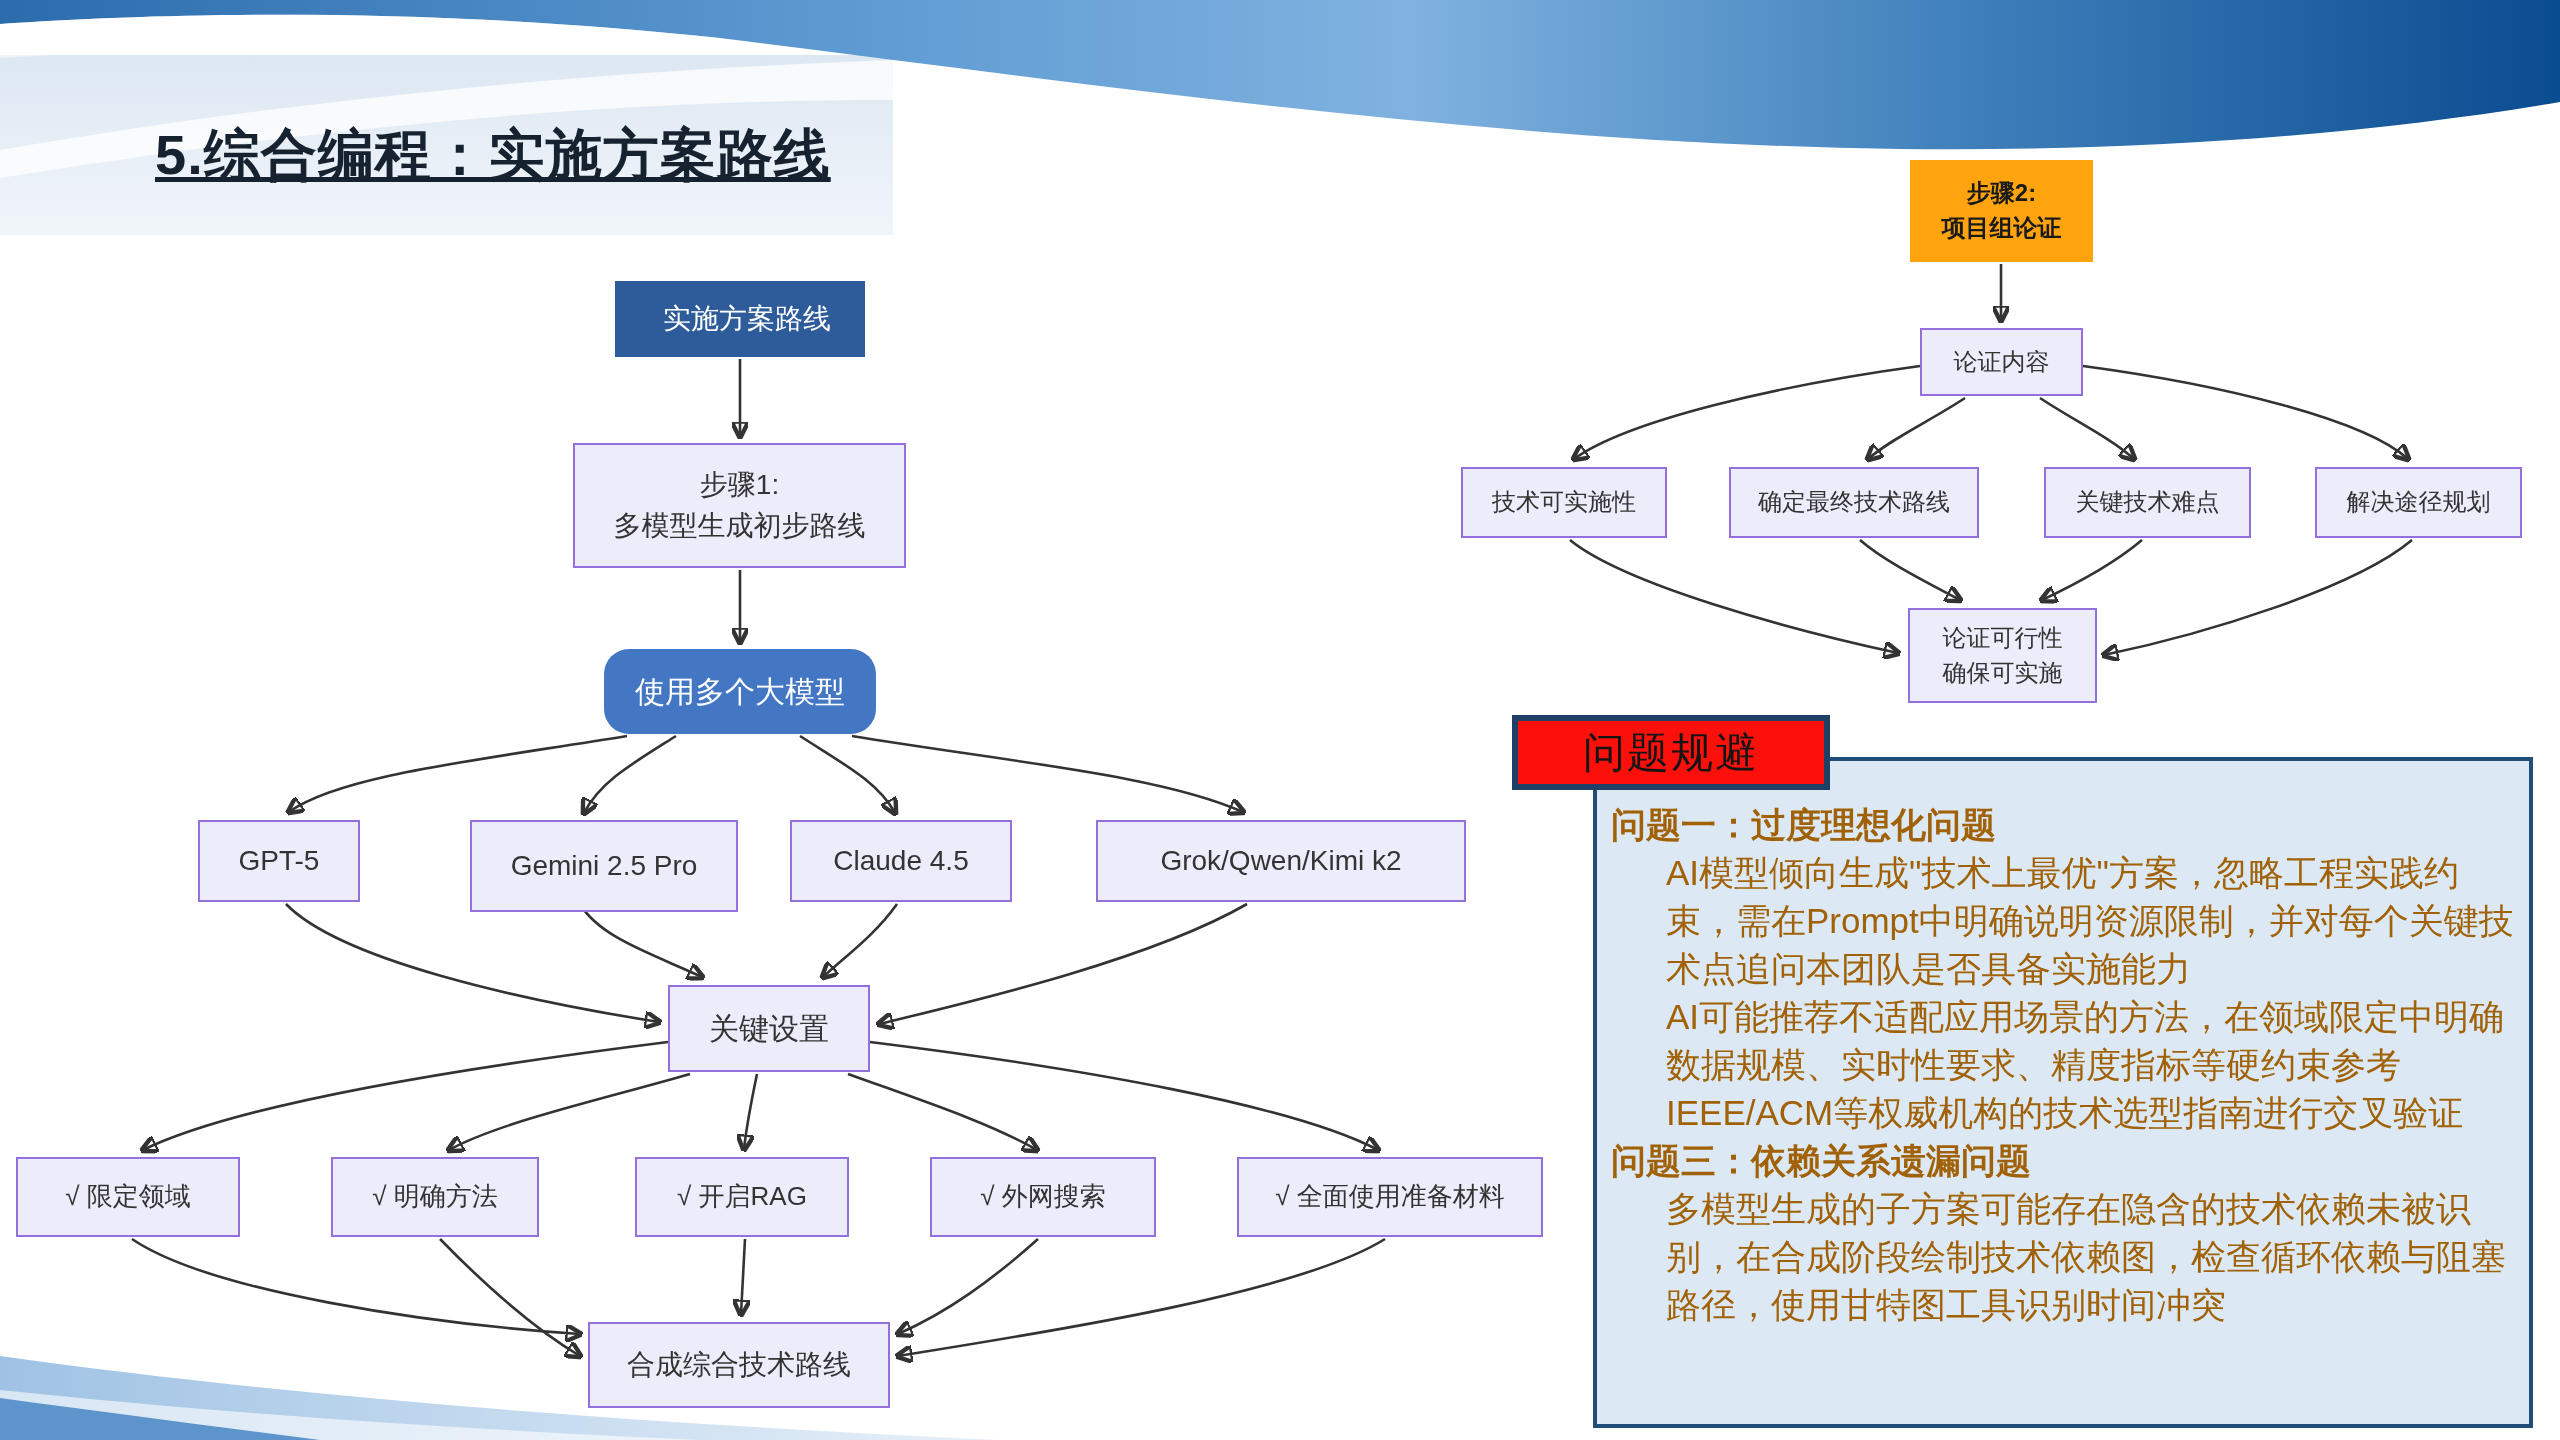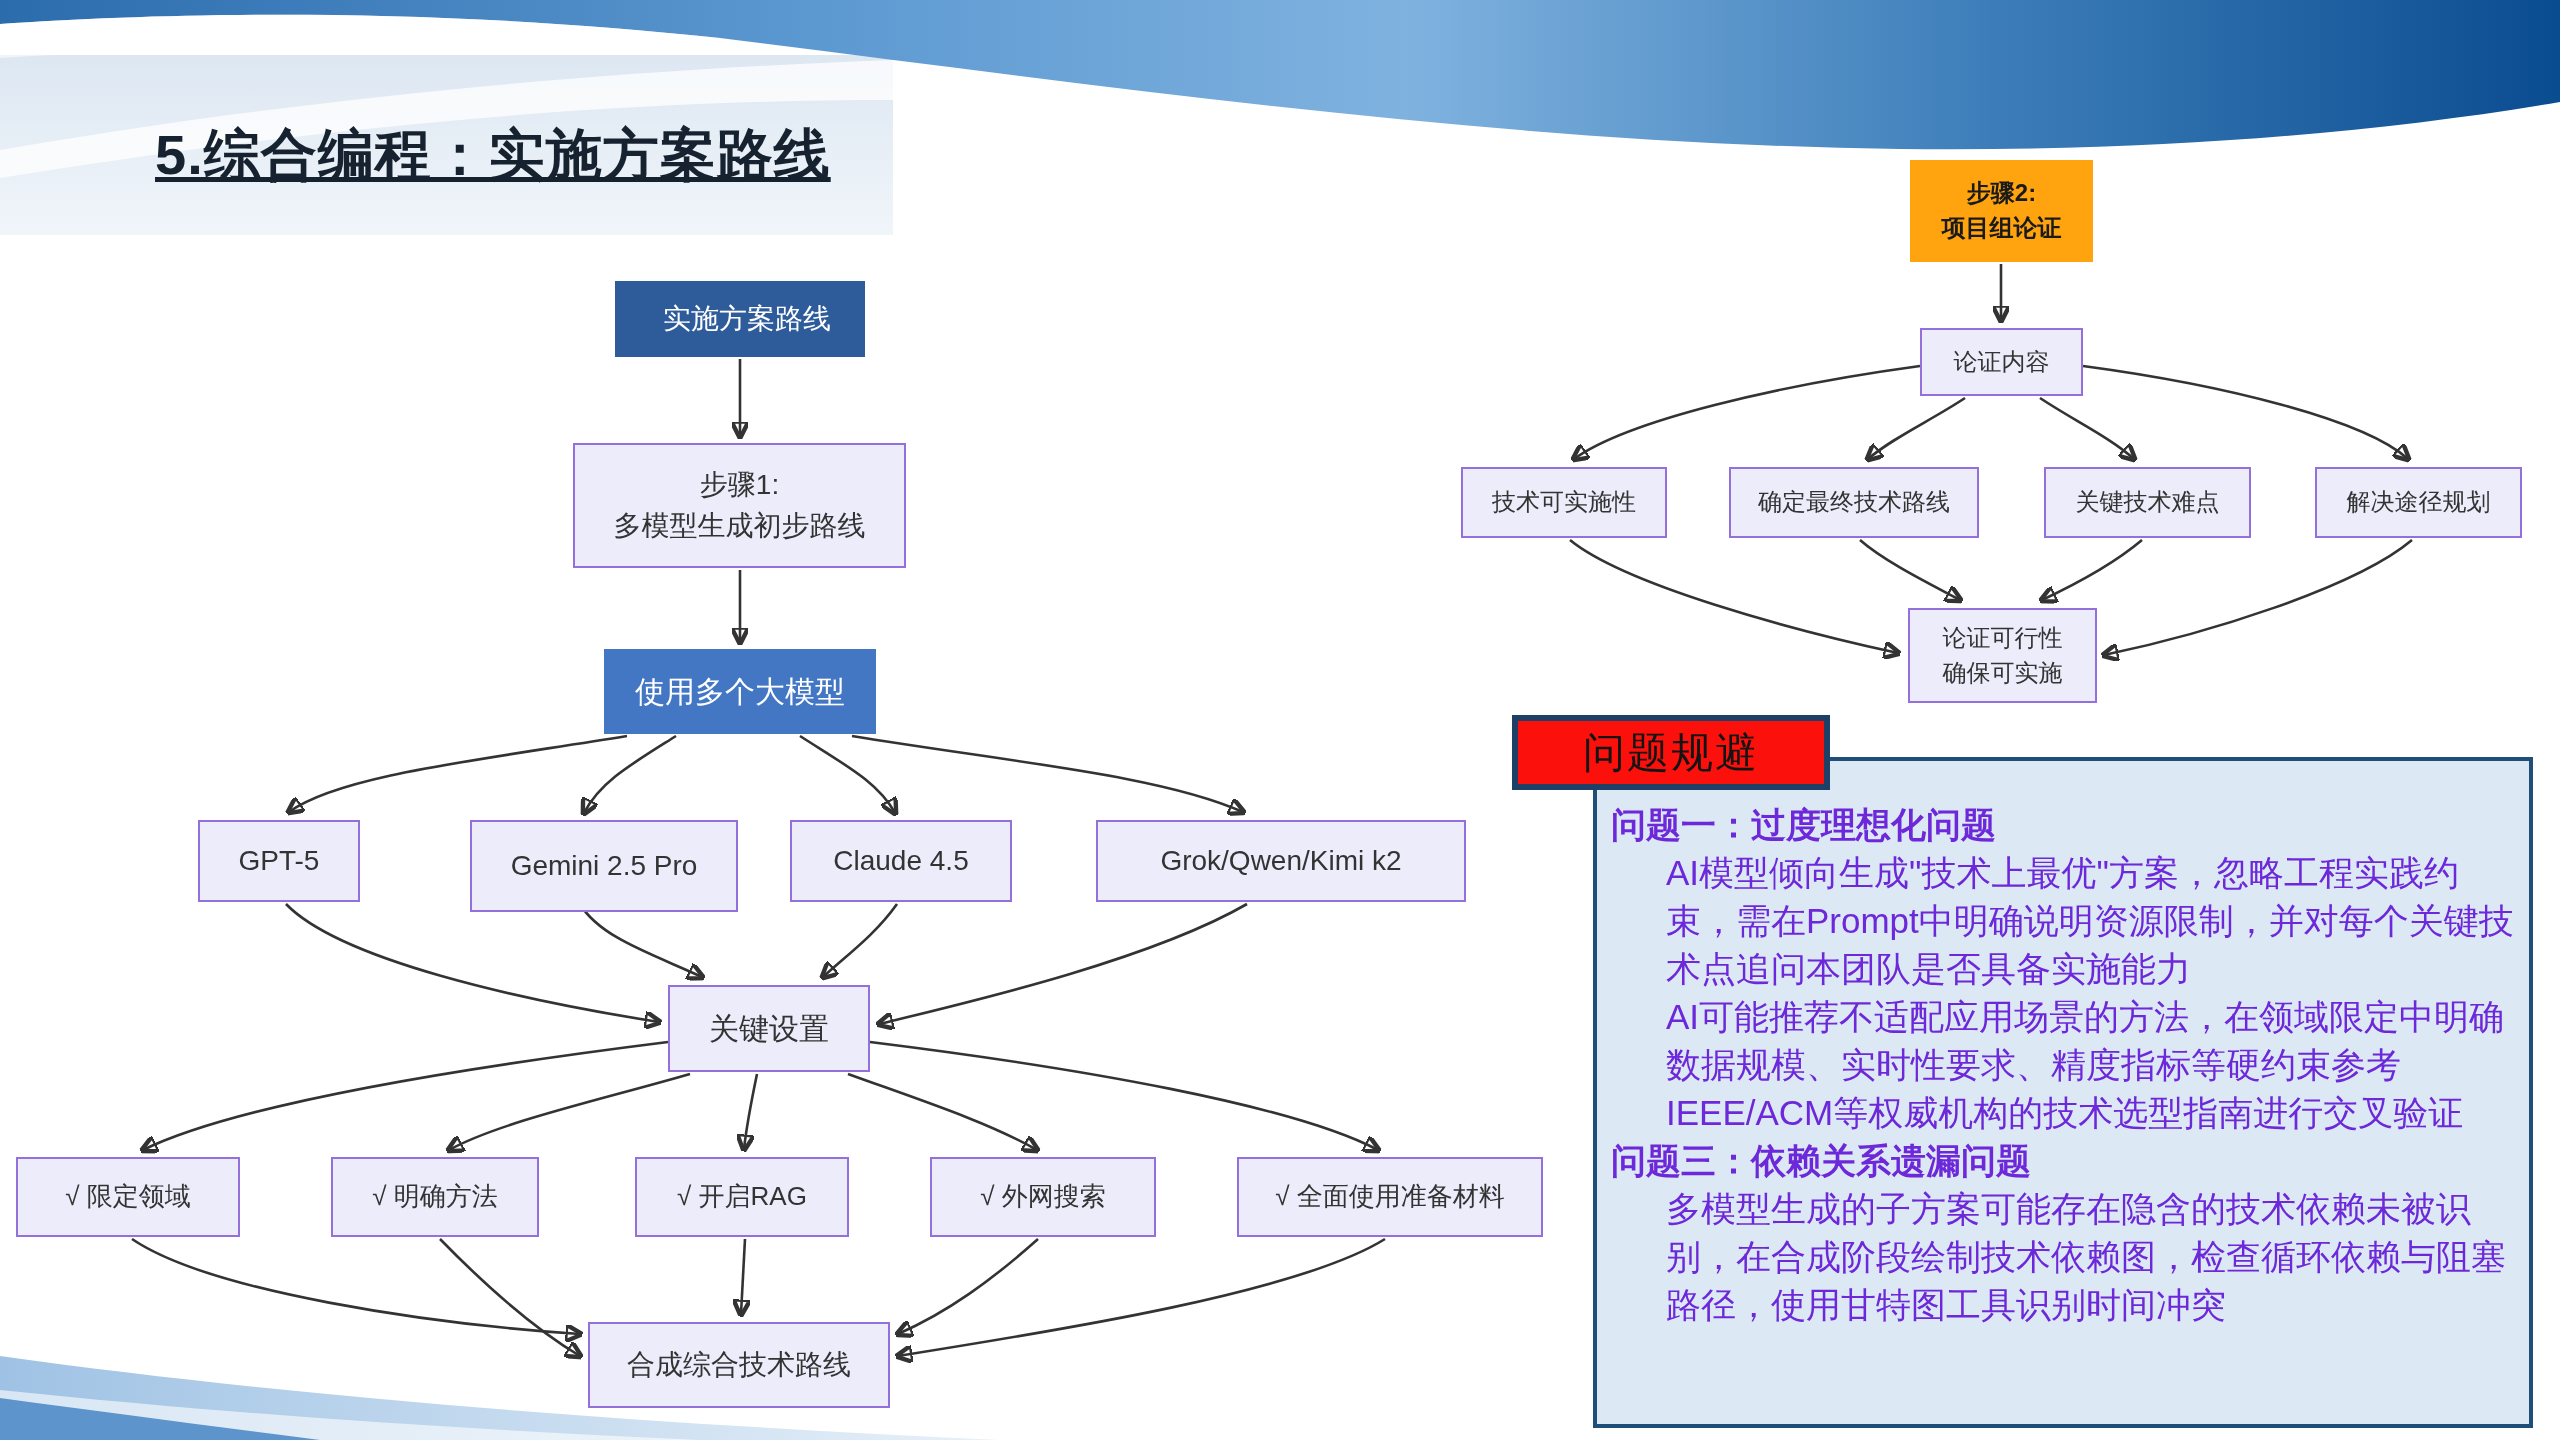--- a/index.html
+++ b/index.html
@@ -19,21 +19,21 @@
   #arrows{position:absolute;left:0;top:0;width:2560px;height:1440px;z-index:1;}
   #arrows path{fill:none;stroke:#333333;stroke-width:2.6px;}
   
   .node{
     position:absolute;z-index:2;display:flex;flex-direction:column;
     align-items:center;justify-content:center;text-align:right;
     box-sizing:border-box;line-height:1.45;
   }
   .lav{background:#ECECFB;border:2px solid #9370DB;color:#333333;}
   .deepblue{background:#2E5C9A;color:#ffffff;padding-left:14px;}
-  .midblue{background:#4377C4;color:#ffffff;}
+  .midblue{background:#4377C4;color:#ffffff;border-radius:25px;}
   .orange{background:#FFA40F;color:#1a1a1a;}
   .fs28{font-size:28px;} .fs30{font-size:30px;} .fs26{font-size:26px;} .fs24{font-size:24px;}
   
   .n-root   {left:615px;top:281px;width:250px;height:76px;}
   .n-step1  {left:573px;top:443px;width:333px;height:125px;}
   .n-usemulti{left:604px;top:649px;width:272px;height:85px;}
   .n-gpt5   {left:198px;top:820px;width:162px;height:82px;}
   .n-gemini {left:442px;top:820px;width:268px;height:92px;margin-left:28px;}
   .n-claude {left:790px;top:820px;width:222px;height:82px;}
   .n-grok   {left:1096px;top:820px;width:370px;height:82px;}
@@ -55,21 +55,21 @@
   
   .problems-header{
     position:absolute;left:1512px;top:715px;width:318px;height:75px;z-index:4;
     background:#FB100C;border:6px solid #1E3F66;box-sizing:border-box;
     display:flex;align-items:center;justify-content:center;
     font-size:42px;font-weight:normal;color:#141414;letter-spacing:2px;
   }
   .problems-panel{
     position:absolute;left:1593px;top:757px;width:940px;height:671px;z-index:2;
     background:#DCE9F5;border:4px solid #1F4E79;box-sizing:border-box;
-    padding:40px 18px 10px 14px;color:#6d28d9;
+    padding:40px 18px 10px 14px;color:#a16207;
   }
   .prob-title{font-size:35px;font-weight:bold;line-height:48px;}
   .prob-body{font-size:35px;line-height:48px;margin-left:55px;width:860px;}
 </style>
 </head>
 <body>
 
 <svg id="deco" viewBox="0 0 2560 1440">
   <defs>
     <linearGradient id="bandGrad" x1="0" y1="0" x2="1" y2="0">

